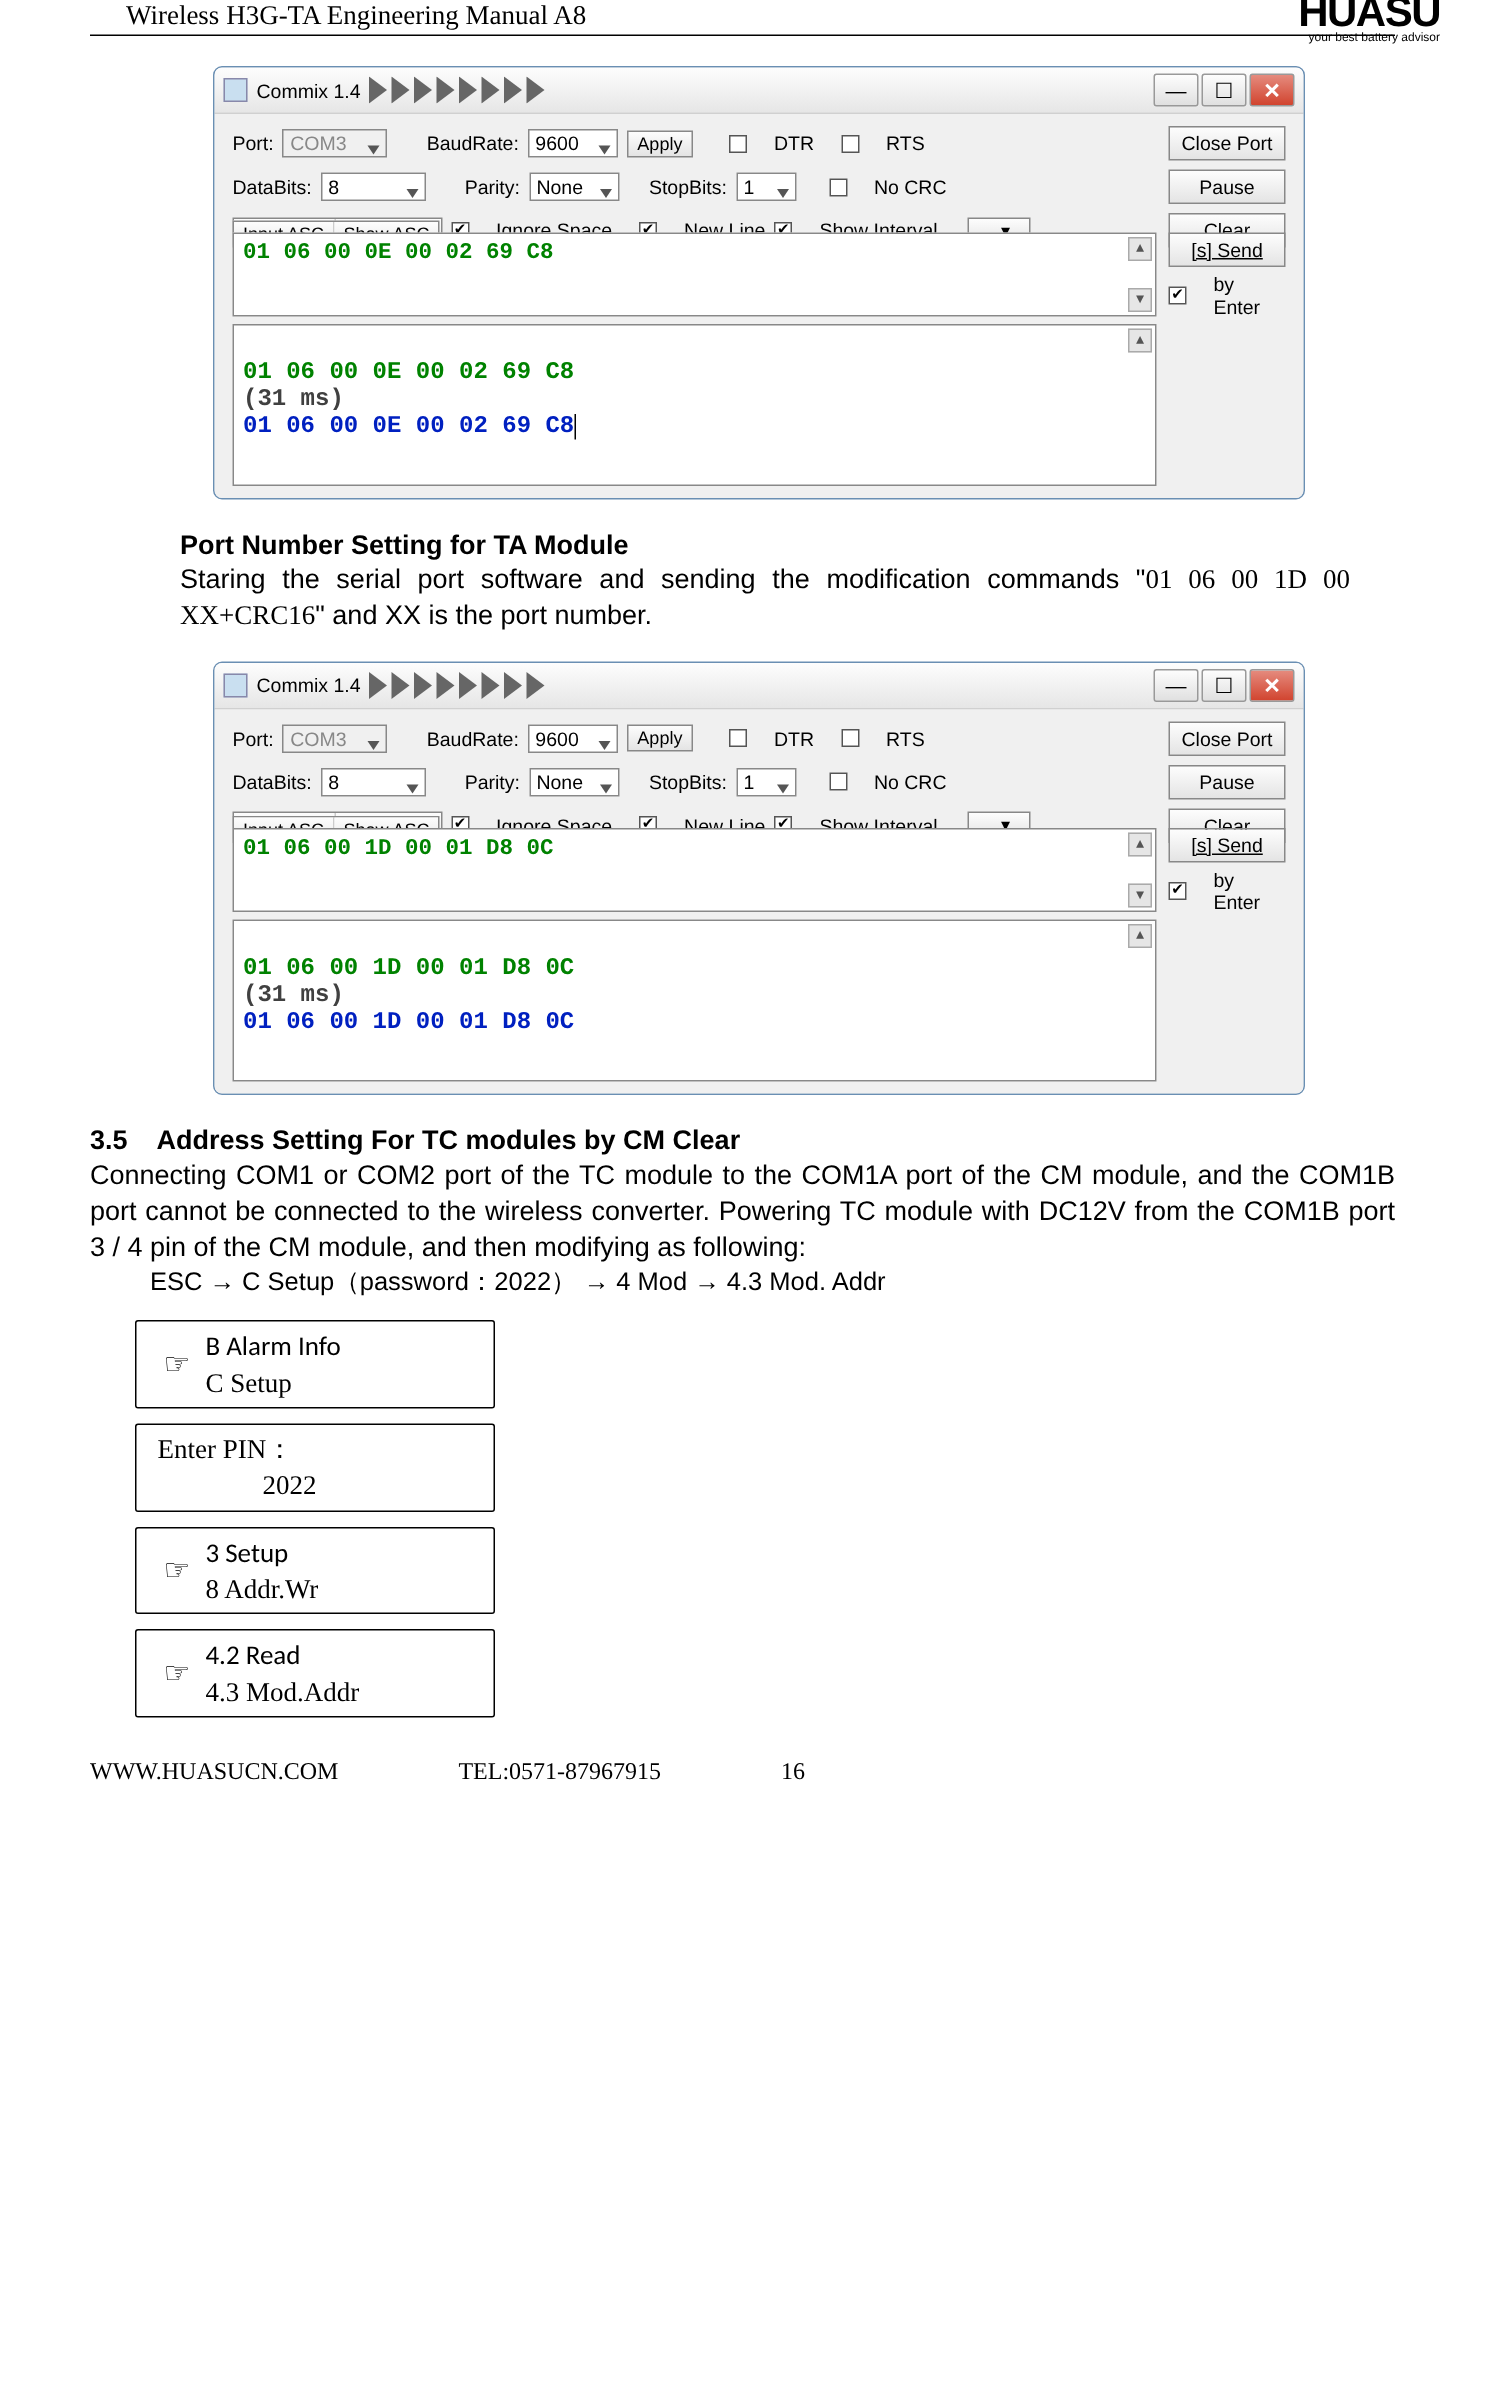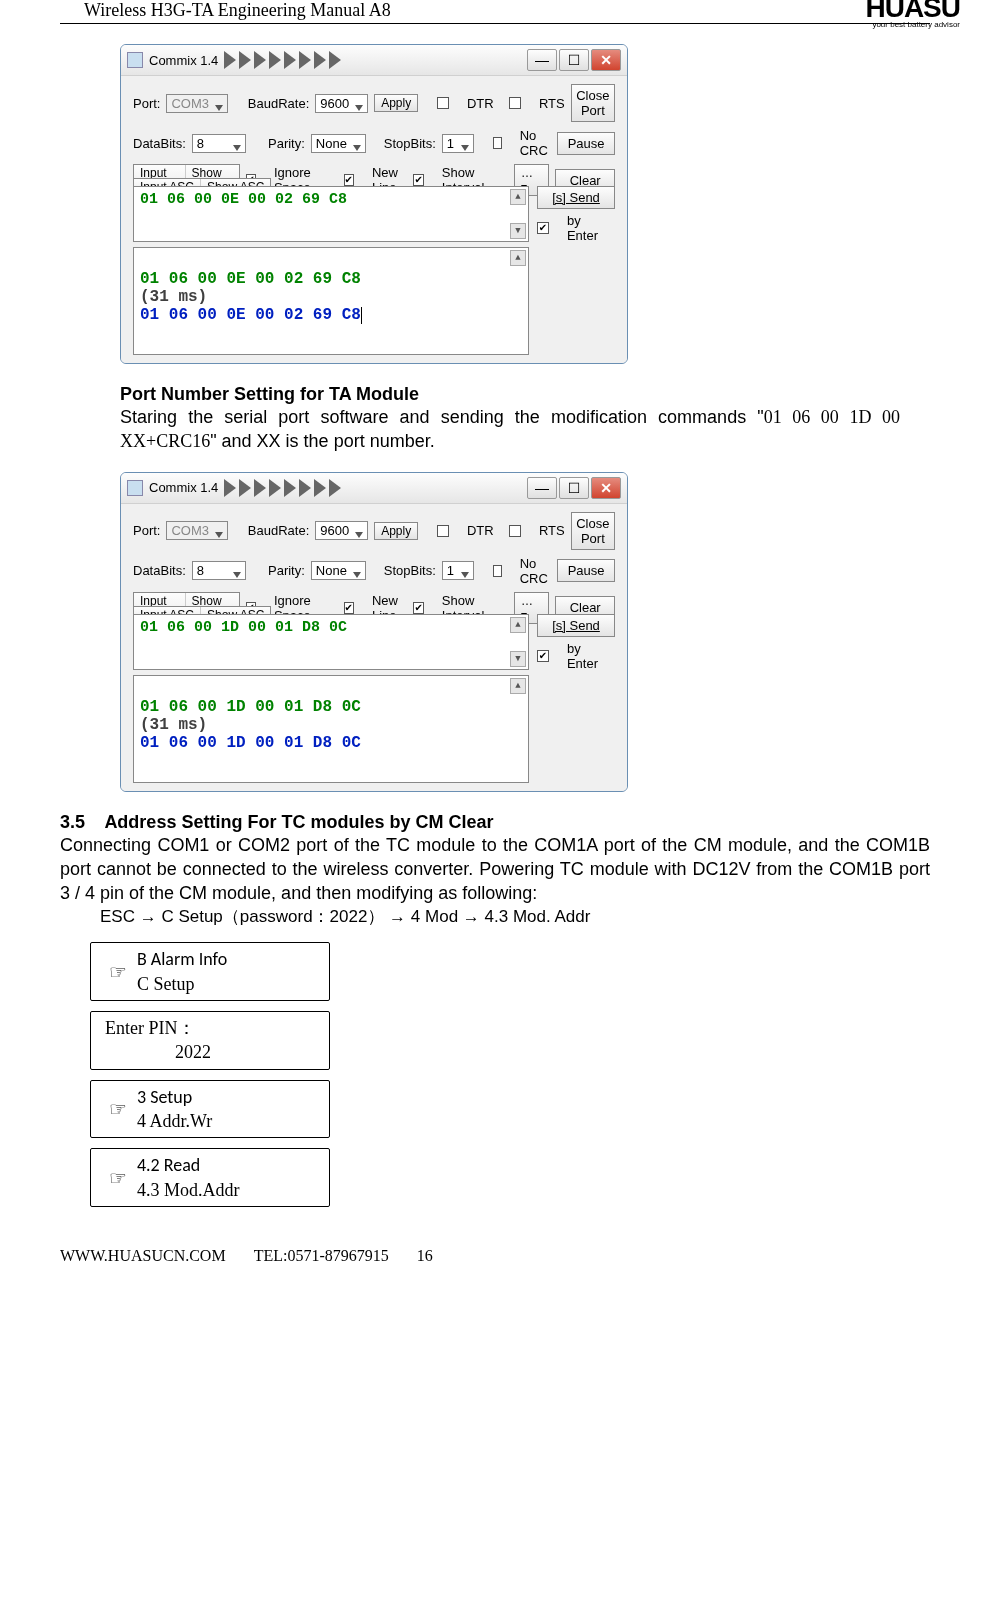--- a/index.html
+++ b/index.html
@@ -47,24 +47,25 @@
   .content {
     padding-left: 60px;
     padding-right: 30px;
   }
 
   
   .win {
     border: 1px solid #6a8fb3;
     border-radius: 6px;
     background: #f0f0f0;
-    width: 508px;
+    width: 728px;
     margin-bottom: 20px;
     font-size: 13px;
     overflow: hidden;
+    margin-left: 22px;
   }
   .titlebar {
     background: linear-gradient(#fdfdfd, #e6e6e6);
     display: flex;
     align-items: center;
     justify-content: space-between;
     padding: 4px 6px;
     border-bottom: 1px solid #d0d0d0;
   }
   .titlebar-left {
@@ -279,25 +280,25 @@
   .hand-icon {
     font-size: 20px;
     line-height: 1;
     align-self: center;
   }
   .menu-lines { display: flex; flex-direction: column; }
   .menu-lines .l1 { font-family: Calibri, Arial, sans-serif; }
   .menu-lines .l2 { }
 
   .footer {
-    margin-top: 40px;
+    margin-top: 28px;
     font-family: "Times New Roman", serif;
     font-size: 16px;
     display: flex;
-    gap: 28px;
+    gap: 80px;
     padding-left: 0;
   }
 
   
   .mt-4 { margin-top: 4px; }
   .right-col { margin-left: auto; }
 </style>
 </head>
 <body>
 
@@ -597,21 +598,21 @@
         </div>
       </div>
       <div class="menu-box no-icon">
         <div>Enter PIN：</div>
         <div style="padding-left:70px">2022</div>
       </div>
       <div class="menu-box">
         <span class="hand-icon">☞</span>
         <div class="menu-lines">
           <span class="l1">3 Setup</span>
-          <span class="l2">4 Addr.Wr</span>
+          <span class="l2">8 Addr.Wr</span>
         </div>
       </div>
       <div class="menu-box">
         <span class="hand-icon">☞</span>
         <div class="menu-lines">
           <span class="l1">4.2 Read</span>
           <span class="l2">4.3 Mod.Addr</span>
         </div>
       </div>
     </div>

